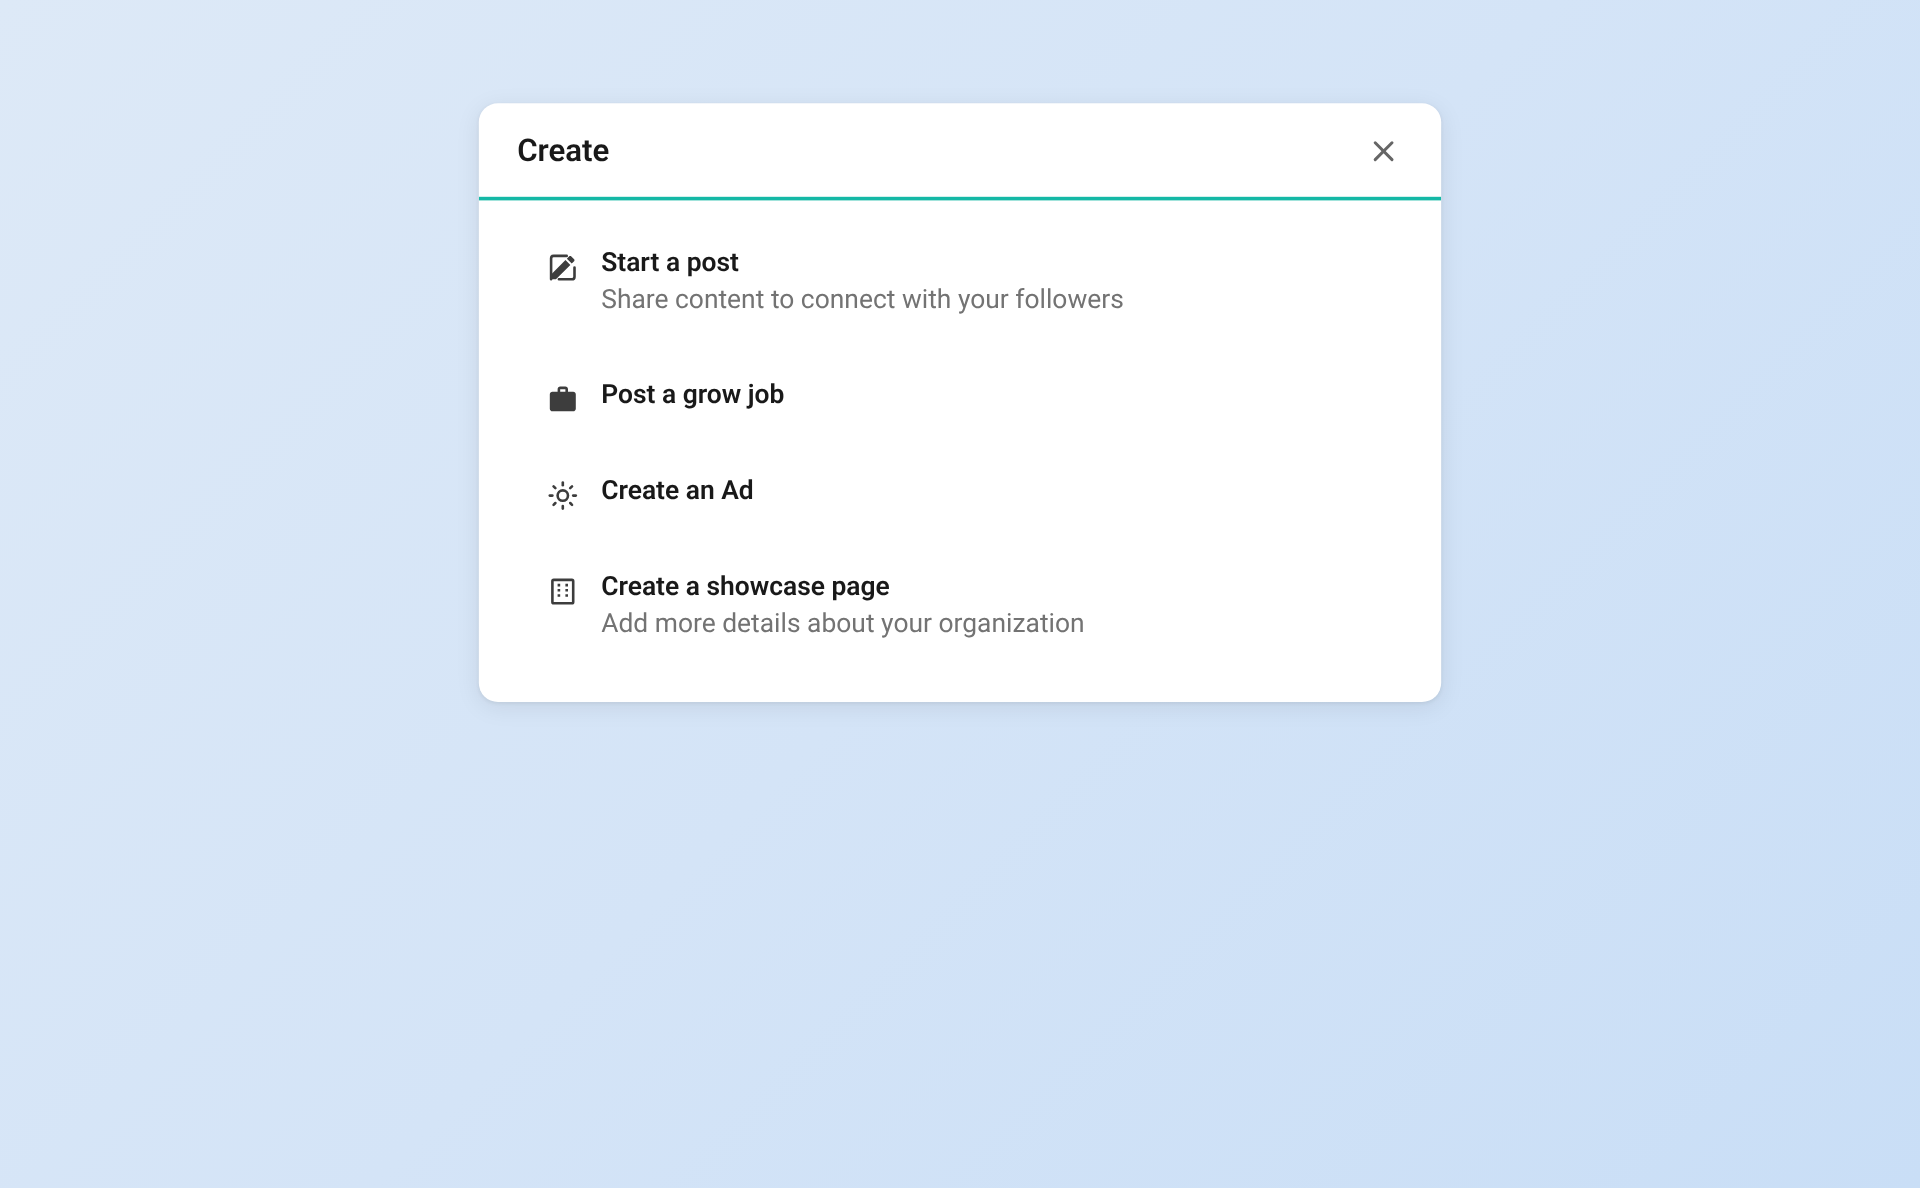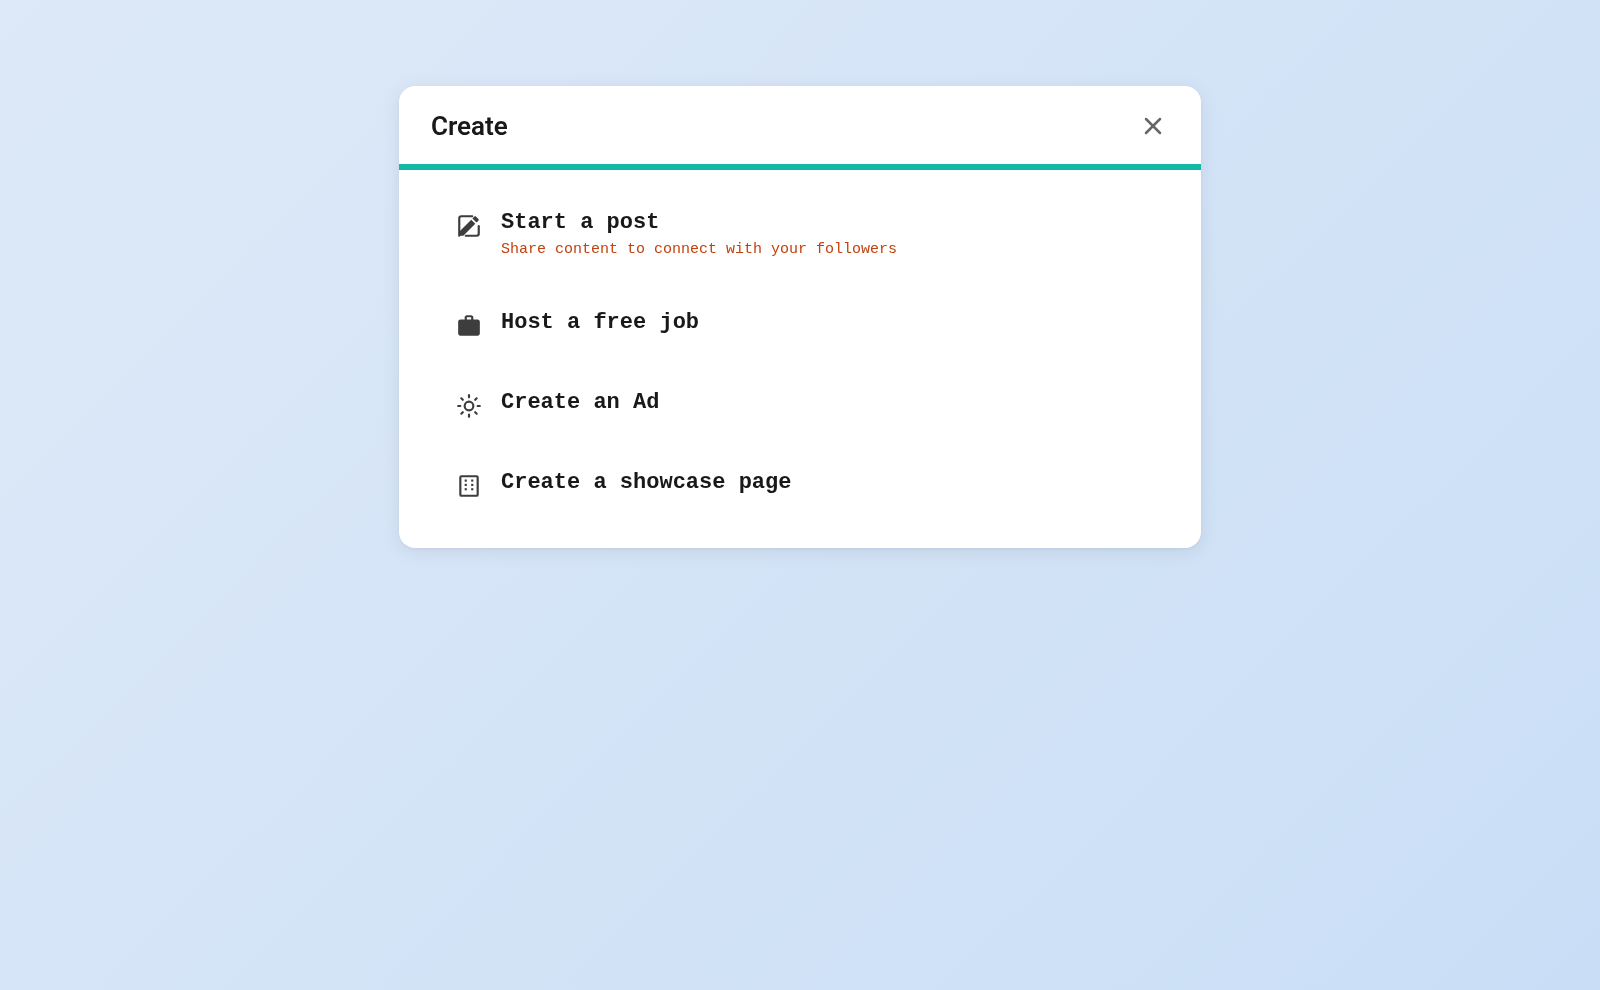--- a/index.html
+++ b/index.html
@@ -25,21 +25,21 @@
       width: 802px;
       box-shadow: 0 4px 20px rgba(0,0,0,0.08), 0 1px 3px rgba(0,0,0,0.05);
       overflow: hidden;
     }
     
     .modal-header {
       display: flex;
       align-items: center;
       justify-content: space-between;
       padding: 24px 32px 22px 32px;
-      border-bottom: 6px solid #14b8a6;
+      border-bottom: 3px solid #14b8a6;
     }
     
     .modal-title {
       font-size: 26px;
       font-weight: 600;
       color: #191919;
     }
     
     .close-button {
       width: 32px;
@@ -52,21 +52,20 @@
       border-radius: 50%;
     }
     
     .close-button svg {
       width: 24px;
       height: 24px;
     }
     
     .modal-body {
       padding: 40px 24px 48px 56px;
-      font-family: Liberation Mono, monospace;
     }
     
     .option {
       display: flex;
       align-items: flex-start;
       gap: 18px;
       margin-bottom: 50px;
       cursor: pointer;
     }
     
@@ -95,23 +94,23 @@
     }
     
     .option-title {
       font-size: 22px;
       font-weight: 600;
       color: #191919;
       margin-bottom: 4px;
     }
     
     .option-description {
-      font-size: 15px;
+      font-size: 22px;
       font-weight: 400;
-      color: #c2410c;
+      color: #737373;
       line-height: 1.4;
     }
   </style>
 </head>
 <body>
 
 <div class="modal">
   <div class="modal-header">
     <h2 class="modal-title">Create</h2>
     <div class="close-button">
@@ -139,21 +138,21 @@
     </div>
 
 
     <div class="option">
       <div class="option-icon">
         <svg viewBox="0 0 24 24" fill="currentColor">
           <path d="M20 6h-4V4c0-1.1-.9-2-2-2h-4c-1.1 0-2 .9-2 2v2H4c-1.1 0-2 .9-2 2v11c0 1.1.9 2 2 2h16c1.1 0 2-.9 2-2V8c0-1.1-.9-2-2-2zM10 4h4v2h-4V4z"></path>
         </svg>
       </div>
       <div class="option-text">
-        <div class="option-title">Host a free job</div>
+        <div class="option-title">Post a grow job</div>
       </div>
     </div>
 
     <div class="option">
       <div class="option-icon">
         <svg viewBox="0 0 24 24" fill="none" stroke="currentColor" stroke-width="2" stroke-linecap="round">
           <circle cx="12" cy="12" r="4" fill="none"></circle>
           <line x1="12" y1="2" x2="12" y2="4"></line>
           <line x1="12" y1="20" x2="12" y2="22"></line>
           <line x1="2" y1="12" x2="4" y2="12"></line>
@@ -176,17 +175,18 @@
           <line x1="8" y1="7" x2="10" y2="7"></line>
           <line x1="14" y1="7" x2="16" y2="7"></line>
           <line x1="8" y1="11" x2="10" y2="11"></line>
           <line x1="14" y1="11" x2="16" y2="11"></line>
           <line x1="8" y1="15" x2="10" y2="15"></line>
           <line x1="14" y1="15" x2="16" y2="15"></line>
         </svg>
       </div>
       <div class="option-text">
         <div class="option-title">Create a showcase page</div>
+        <div class="option-description">Add more details about your organization</div>
       </div>
     </div>
 
   </div>
 </div>
 
 </body></html>

